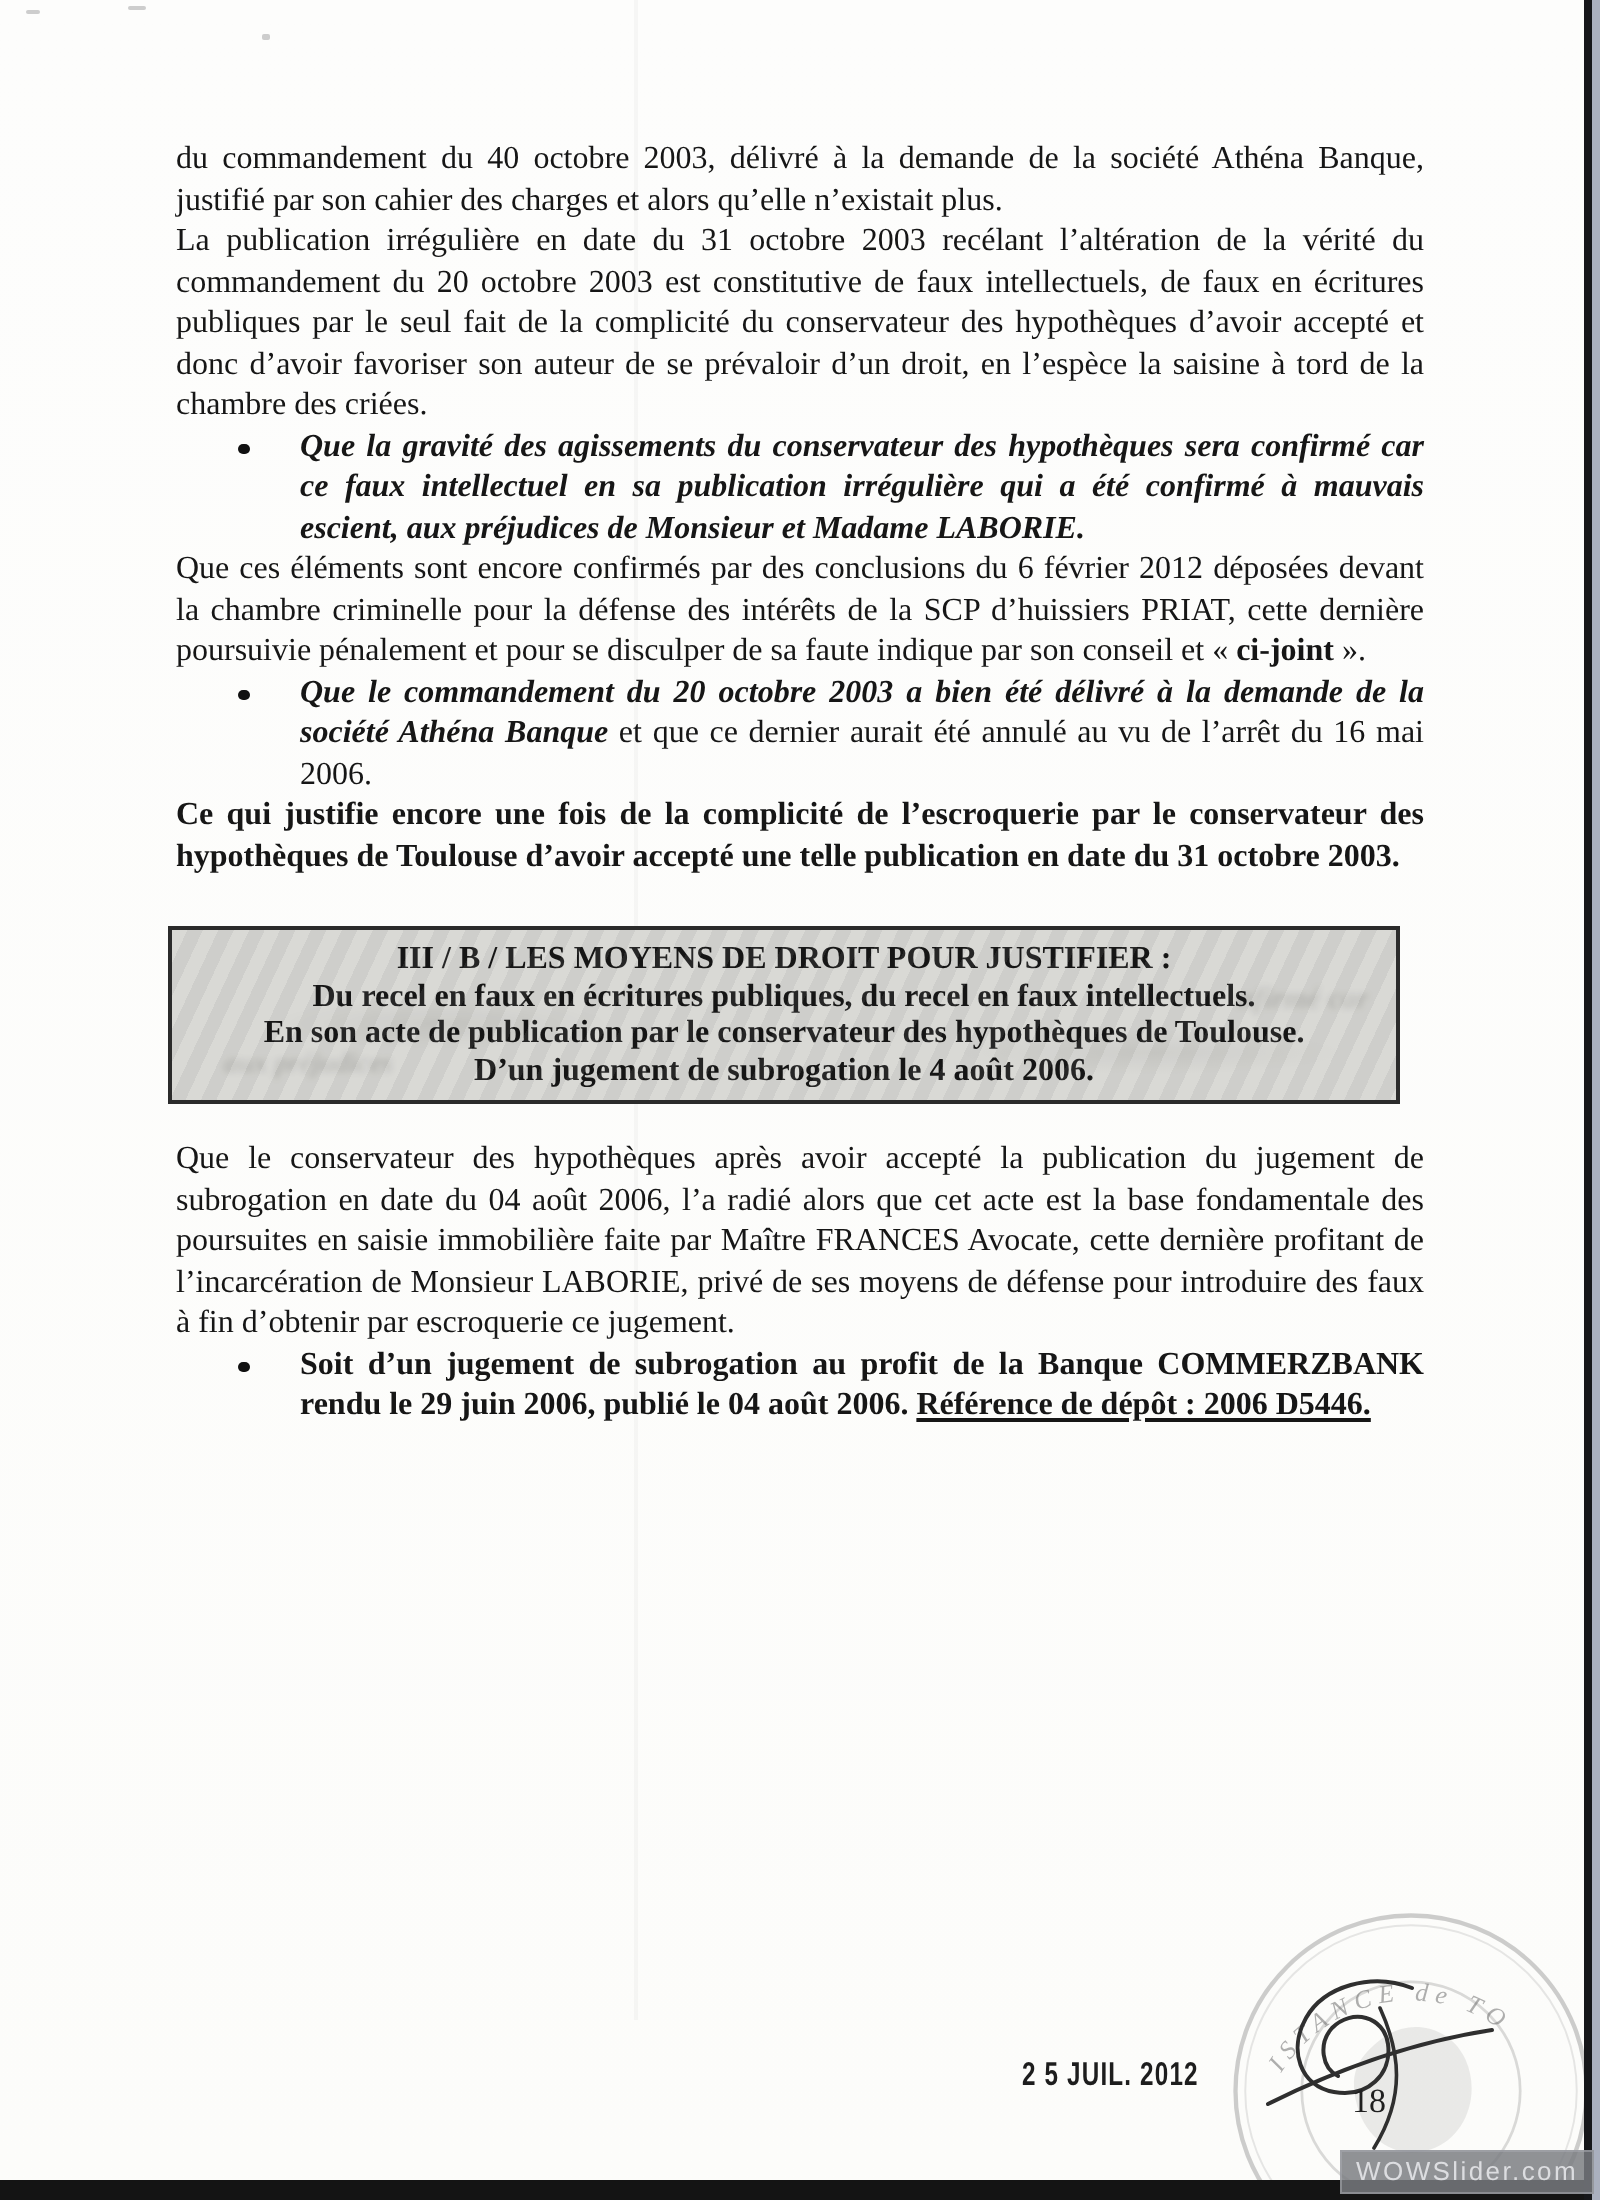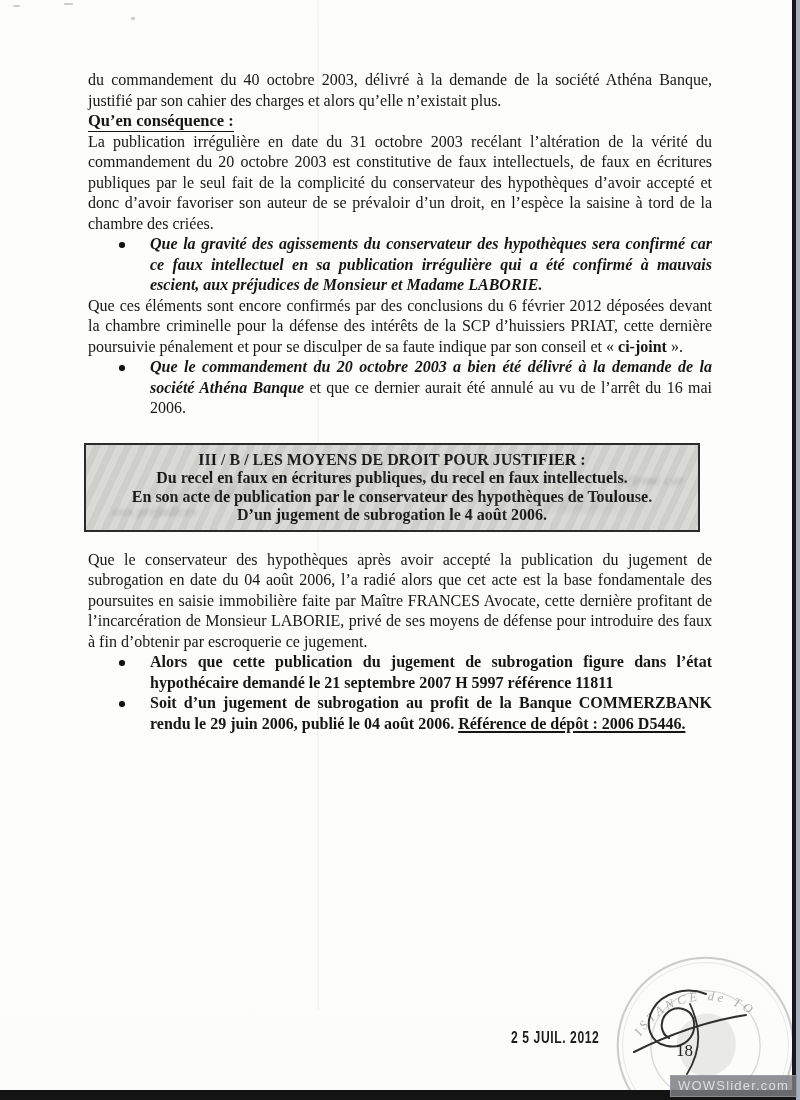--- a/index.html
+++ b/index.html
@@ -92,50 +92,47 @@
 
   <div class="fold-line"></div>
   <div class="speck" style="left:13px;top:5px;width:7px;height:2px;"></div>
   <div class="speck" style="left:64px;top:3px;width:9px;height:2px;"></div>
   <div class="speck" style="left:131px;top:17px;width:4px;height:3px;"></div>
 
   <div class="content">
 
     <p class="mb18">du commandement du 40 octobre 2003, délivré à la demande de la société Athéna Banque, justifié par son cahier des charges et alors qu’elle n’existait plus.</p>
 
-    <p class="heading mb18"><span class="u">Qu’en conséquence :</span></p>
 
     <p class="mb17">La publication irrégulière en date du 31 octobre 2003 recélant l’altération de la vérité du commandement du 20 octobre 2003 est constitutive de faux intellectuels, de faux en écritures publiques par le seul fait de la complicité du conservateur des hypothèques d’avoir accepté et donc d’avoir favoriser son auteur de se prévaloir d’un droit, en l’espèce la saisine à tord de la chambre des criées.</p>
 
     <ul class="blist b-italic mb10">
       <li>Que la gravité des agissements du conservateur des hypothèques sera confirmé car ce faux intellectuel en sa publication irrégulière qui a été confirmé à mauvais escient, aux préjudices de Monsieur et Madame LABORIE.</li>
     </ul>
 
     <p class="mb14"><span>Que ces éléments sont encore confirmés par des conclusions du 6 février 2012 déposées devant la chambre criminelle pour la défense des intérêts de la SCP d’huissiers PRIAT, cette dernière poursuivie pénalement et pour se disculper de sa faute indique par son conseil et « </span><span class="bold">ci-joint</span><span> ».</span></p>
 
     <ul class="blist b-italic mb11">
       <li><span>Que le commandement du 20 octobre 2003 a bien été délivré à la demande de la société Athéna Banque</span><span class="run-normal"> et que ce dernier aurait été annulé au vu de l’arrêt du 16 mai 2006.</span></li>
     </ul>
 
+    <p class="bold mb17">Ce qui justifie encore une fois de la complicité de l’escroquerie par le conservateur des hypothèques de Toulouse d’avoir accepté une telle publication en date du 31 octobre 2003.</p>
 
     <div class="section-box">
       <div>III / B / LES MOYENS DE DROIT POUR JUSTIFIER :</div>
       <div>Du recel en faux en écritures publiques, du recel en faux intellectuels.</div>
       <div>En son acte de publication par le conservateur des hypothèques de Toulouse.</div>
       <div>D’un jugement de subrogation le 4 août 2006.</div>
       <span class="ghost ghost1">nfirmé car</span>
       <span class="ghost ghost2">aux préjudices</span>
     </div>
 
     <p class="mb10">Que le conservateur des hypothèques après avoir accepté la publication du jugement de subrogation en date du 04 août 2006, l’a radié alors que cet acte est la base fondamentale des poursuites en saisie immobilière faite par Maître FRANCES Avocate, cette dernière profitant de l’incarcération de Monsieur LABORIE, privé de ses moyens de défense pour introduire des faux à fin d’obtenir par escroquerie ce jugement.</p>
 
 
-    <ul class="blist b-bold mb19">
-      <li>Alors que cette publication du jugement de subrogation figure dans l’état hypothécaire demandé le 21 septembre 2007 H 5997 référence 11811</li>
-    </ul>
 
     <ul class="blist b-bold">
       <li><span>Soit d’un jugement de subrogation au profit de la Banque COMMERZBANK rendu le 29 juin 2006, publié le 04 août 2006. </span><span class="u-line">Référence de dépôt : 2006 D5446.</span></li>
     </ul>
 
   </div>
 
   <svg class="seal" viewBox="0 0 200 200">
     <circle cx="100" cy="100" r="90" fill="none" stroke="rgba(125,125,125,0.38)" stroke-width="2.2"></circle>
     <circle cx="100" cy="100" r="85" fill="none" stroke="rgba(125,125,125,0.18)" stroke-width="1"></circle>

